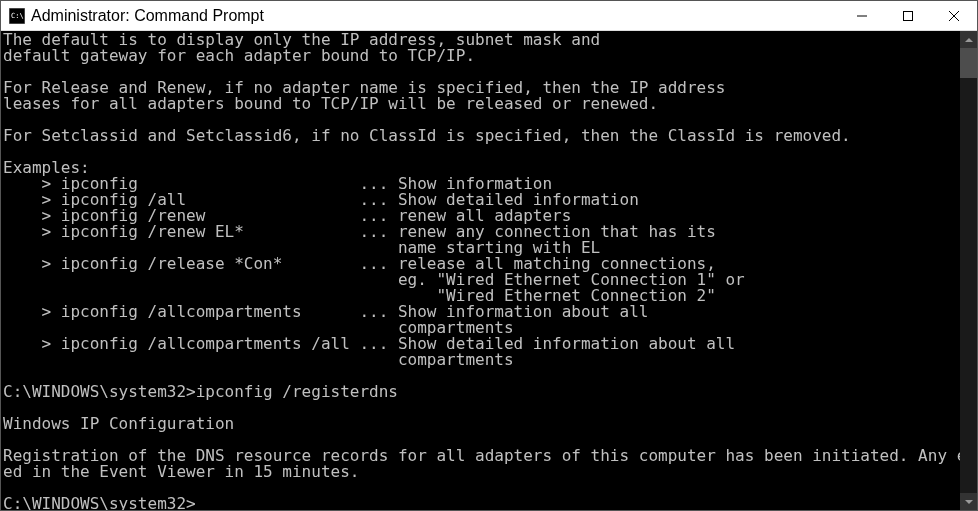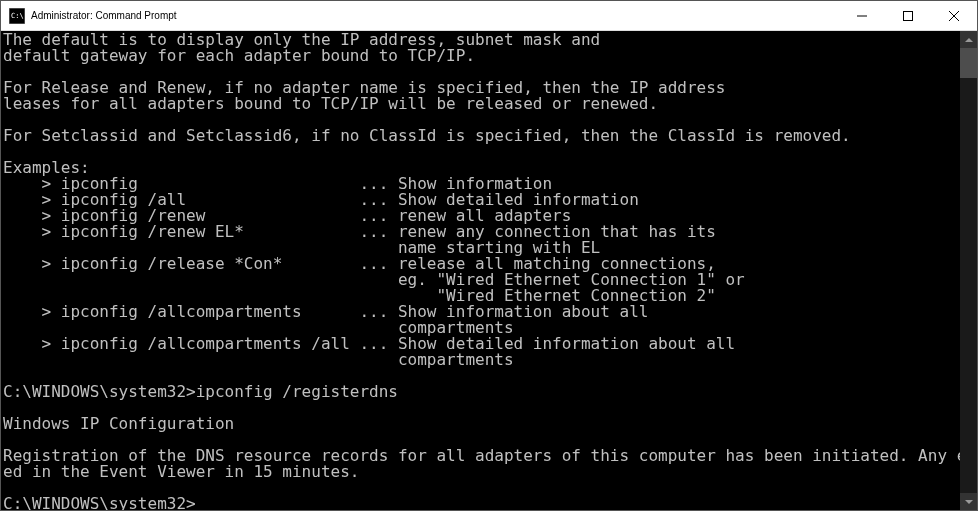--- a/index.html
+++ b/index.html
@@ -20,21 +20,21 @@
     }
     .title-icon {
       width: 16px;
       height: 16px;
       margin: 0 6px 0 8px;
       display: inline-flex;
       align-items: center;
       justify-content: center;
     }
     .title-text {
-      font-size: 10px;
+      font-size: 16px;
       color: #000;
       flex: 1;
     }
     .win-controls {
       display: flex;
       height: 100%;
     }
     .win-btn {
       width: 46px;
       height: 100%;

